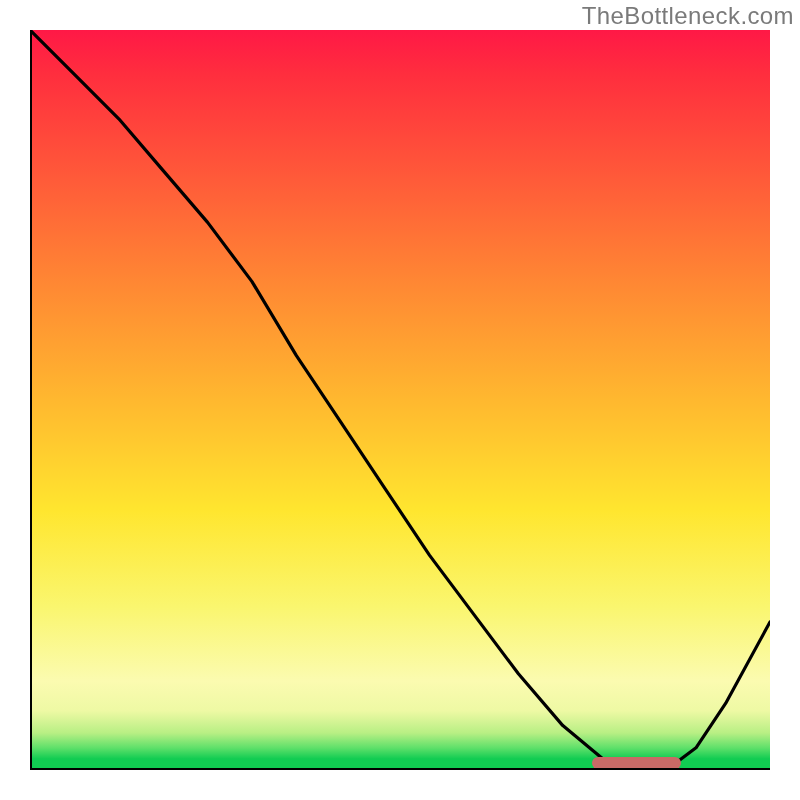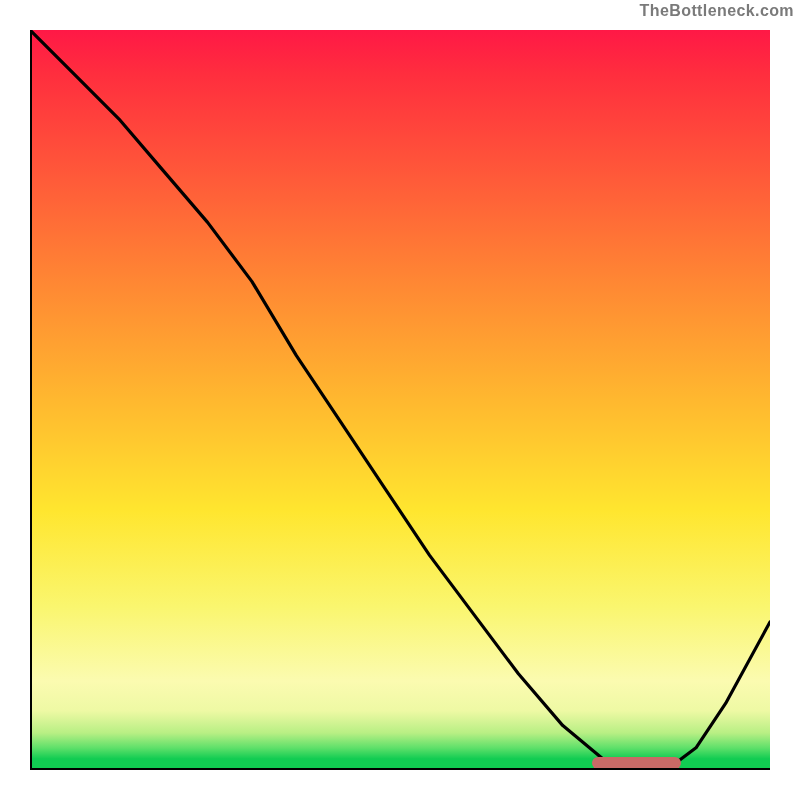--- a/index.html
+++ b/index.html
@@ -13,22 +13,22 @@
   }
   .stage {
     position: relative;
     width: 800px;
     height: 800px;
   }
   .watermark {
     position: absolute;
     top: 2px;
     right: 6px;
-    font-size: 16px;
-    font-weight: bold;
+    font-size: 24px;
+    font-weight: normal;
     color: #7a7a7a;
     letter-spacing: 0.4px;
     user-select: none;
   }
   
   .plot {
     position: absolute;
     left: 30px;
     top: 30px;
     width: 740px;

